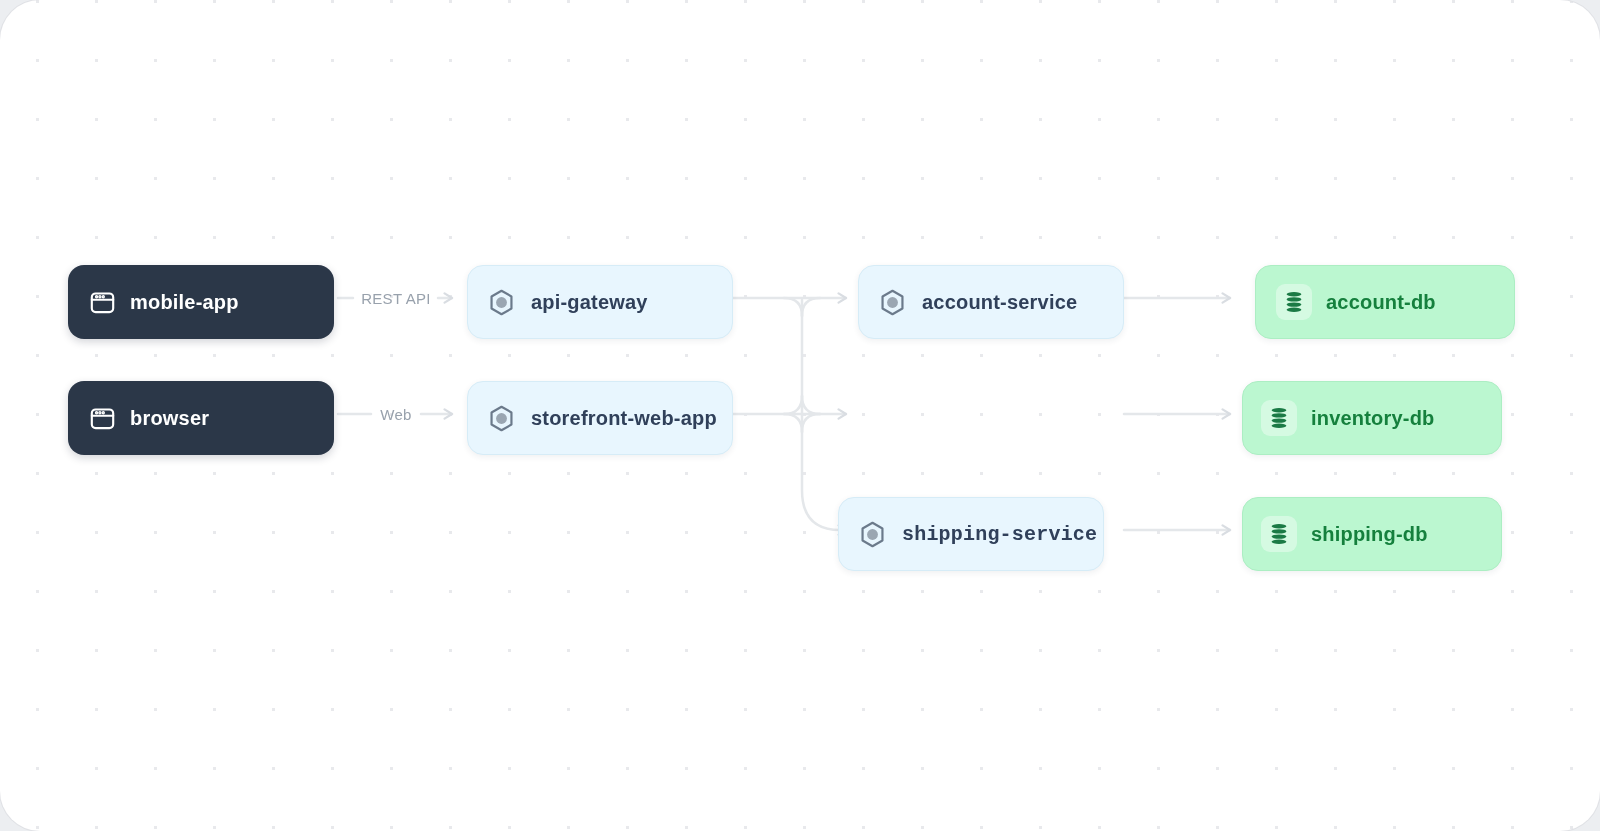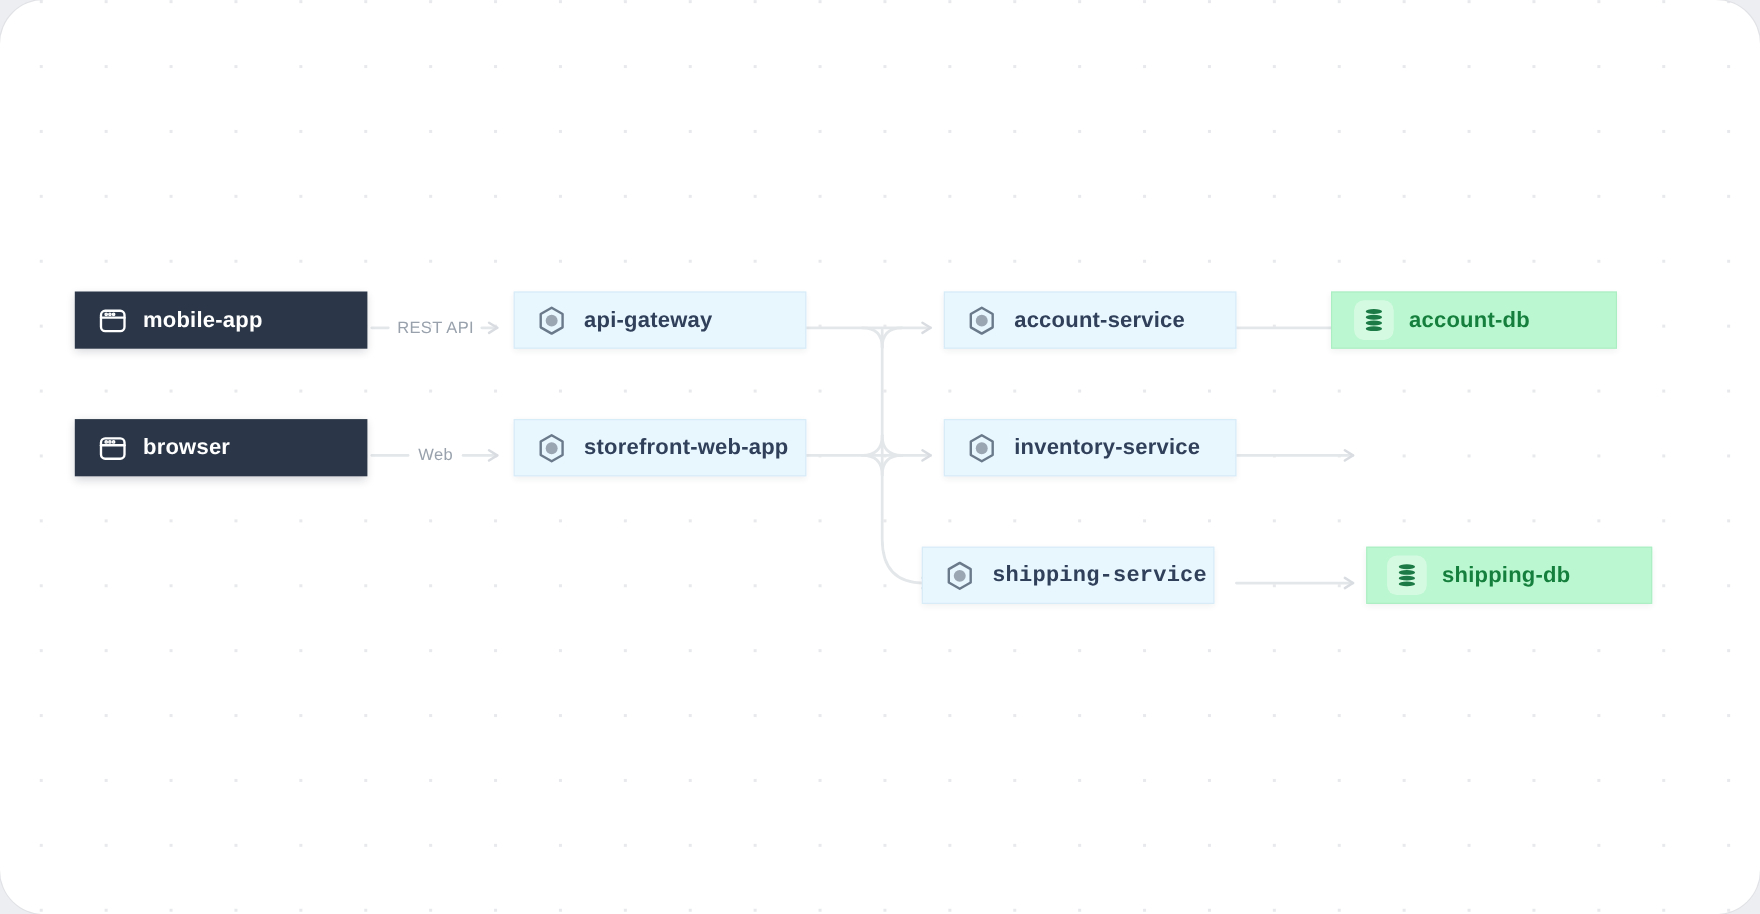--- a/index.html
+++ b/index.html
@@ -33,24 +33,24 @@
   .edge-label {
     position: absolute;
     transform: translate(-50%, -50%);
     font-size: 15px;
     color: #98a1ac;
     letter-spacing: 0.02em;
     white-space: nowrap;
   }
   .node {
     position: absolute;
-    height: 52px;
+    height: 74px;
     display: flex;
     align-items: center;
-    border-radius: 0;
+    border-radius: 16px;
     gap: 14px;
     cursor: pointer;
   }
   .node .label {
     font-size: 20px;
     font-weight: 600;
     letter-spacing: 0.01em;
     white-space: nowrap;
   }
   .node.client {
@@ -170,52 +170,54 @@
   <div class="node service" style="left:858px; top:265px;">
     <span class="icon">
       <svg width="31" height="31" viewBox="0 0 24 24" fill="none" stroke="#6b7a8b" stroke-width="1.7" stroke-linejoin="round">
         <path d="M12 2.9 L19.7 7.3 V16.7 L12 21.1 L4.3 16.7 V7.3 Z"></path>
         <circle cx="12" cy="12" r="4.2" fill="#9aa6b2" stroke="none"></circle>
       </svg>
     </span>
     <span class="label">account-service</span>
   </div>
 
-  <div class="node service" style="left:858px; top:381px;">
-    <span class="icon">
-      <svg width="31" height="31" viewBox="0 0 24 24" fill="none" stroke="#6b7a8b" stroke-width="1.7" stroke-linejoin="round">
-        <path d="M12 2.9 L19.7 7.3 V16.7 L12 21.1 L4.3 16.7 V7.3 Z"></path>
-        <circle cx="12" cy="12" r="4.2" fill="#9aa6b2" stroke="none"></circle>
-      </svg>
-    </span>
-    <span class="label">inventory-service</span>
-  </div>
 
   <div class="node service" style="left:838px; top:497px;font-family:Liberation Mono, monospace;">
     <span class="icon">
       <svg width="31" height="31" viewBox="0 0 24 24" fill="none" stroke="#6b7a8b" stroke-width="1.7" stroke-linejoin="round">
         <path d="M12 2.9 L19.7 7.3 V16.7 L12 21.1 L4.3 16.7 V7.3 Z"></path>
         <circle cx="12" cy="12" r="4.2" fill="#9aa6b2" stroke="none"></circle>
       </svg>
     </span>
     <span class="label">shipping-service</span>
   </div>
 
-  <div class="node database" style="left:1210px; top:265px;padding-left:20px;">
+  <div class="node database" style="left:1255px; top:265px;padding-left:20px;">
     <span class="chip">
       <svg width="24" height="24" viewBox="0 0 24 24" fill="#1b7a45">
         <ellipse cx="12" cy="4.2" rx="7.4" ry="2.2"></ellipse>
         <ellipse cx="12" cy="9.4" rx="7.4" ry="2.2"></ellipse>
         <ellipse cx="12" cy="14.6" rx="7.4" ry="2.2"></ellipse>
         <ellipse cx="12" cy="19.8" rx="7.4" ry="2.2"></ellipse>
       </svg>
     </span>
     <span class="label">account-db</span>
   </div>
 
+  <div class="node database" style="left:1242px; top:381px;">
+    <span class="chip">
+      <svg width="24" height="24" viewBox="0 0 24 24" fill="#1b7a45">
+        <ellipse cx="12" cy="4.2" rx="7.4" ry="2.2"></ellipse>
+        <ellipse cx="12" cy="9.4" rx="7.4" ry="2.2"></ellipse>
+        <ellipse cx="12" cy="14.6" rx="7.4" ry="2.2"></ellipse>
+        <ellipse cx="12" cy="19.8" rx="7.4" ry="2.2"></ellipse>
+      </svg>
+    </span>
+    <span class="label">inventory-db</span>
+  </div>
 
   <div class="node database" style="left:1242px; top:497px;align-items:center;">
     <span class="chip">
       <svg width="24" height="24" viewBox="0 0 24 24" fill="#1b7a45">
         <ellipse cx="12" cy="4.2" rx="7.4" ry="2.2"></ellipse>
         <ellipse cx="12" cy="9.4" rx="7.4" ry="2.2"></ellipse>
         <ellipse cx="12" cy="14.6" rx="7.4" ry="2.2"></ellipse>
         <ellipse cx="12" cy="19.8" rx="7.4" ry="2.2"></ellipse>
       </svg>
     </span>

